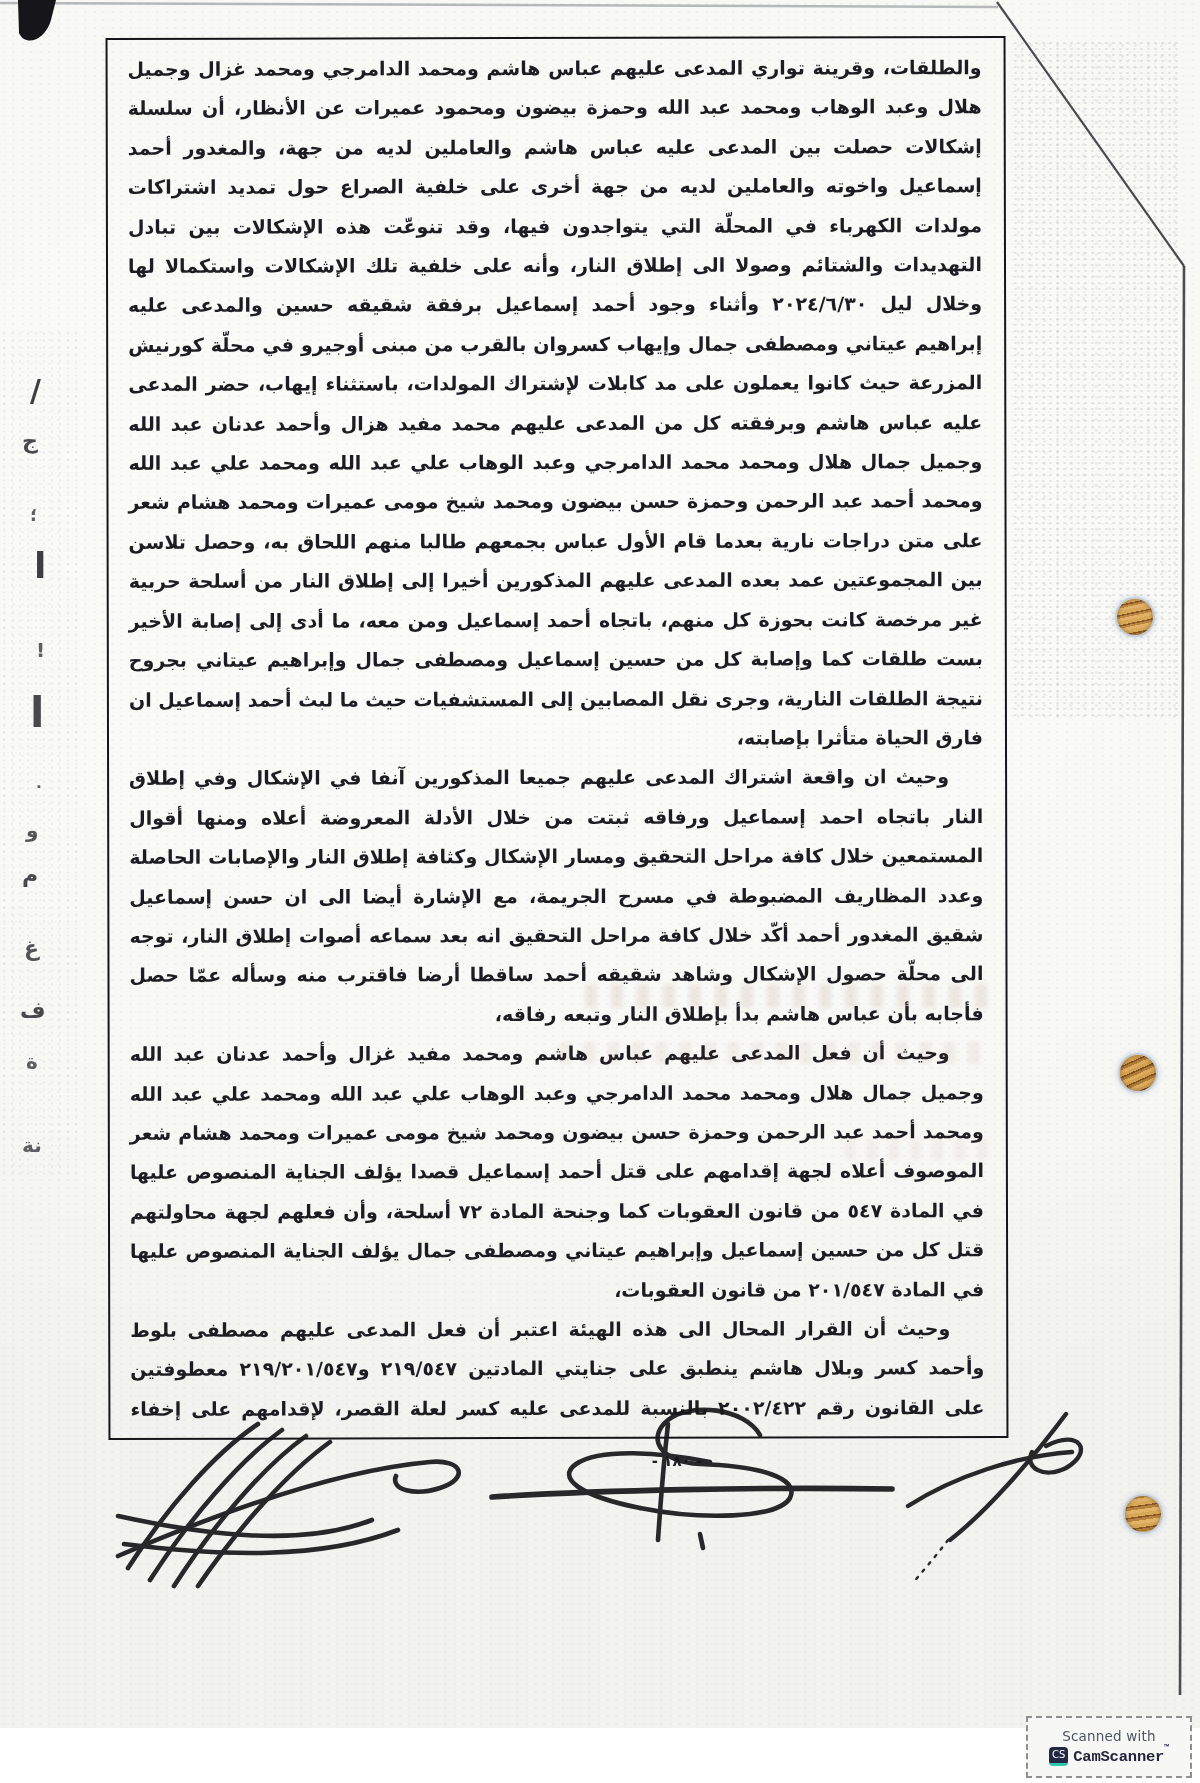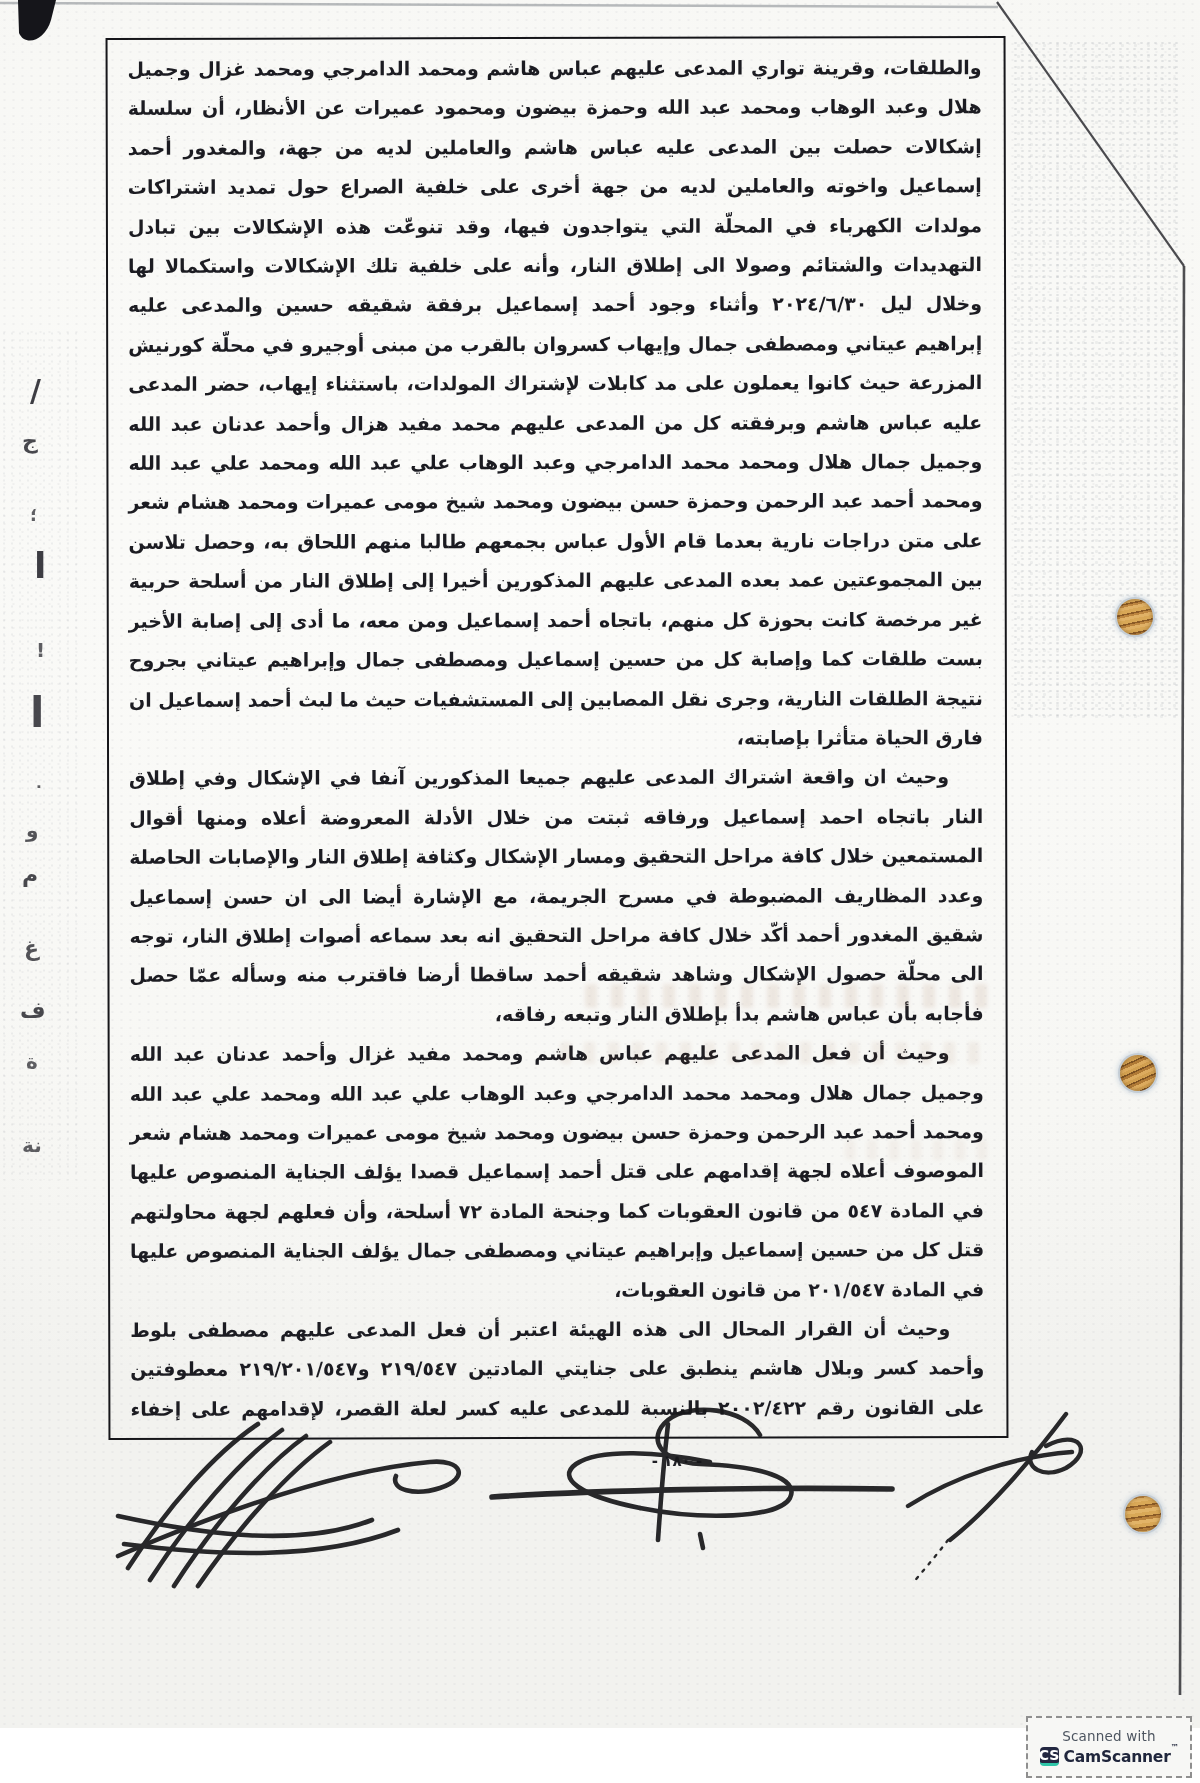--- a/index.html
+++ b/index.html
@@ -56,23 +56,23 @@
 
   svg.overlay{position:absolute;left:0;top:0;width:1200px;height:1783px;pointer-events:none;}
 
   
   .cs-badge{position:absolute;left:1026px;top:1716px;width:166px;height:62px;
     box-sizing:border-box;background:#f7f7f5;border:2px dashed #8f8f8f;
     display:flex;flex-direction:column;align-items:center;justify-content:center;gap:3px;}
   .cs-line1{color:#4d5560;font-size:13.5px;letter-spacing:.2px;}
   .cs-row2{display:flex;align-items:center;gap:5px;}
   .cs-logo{width:19px;height:19px;border-radius:4px;background:#232741;color:#ffffff;
-    font-size:14px;font-weight:700;display:flex;align-items:center;justify-content:center;
+    font-size:10px;font-weight:400;display:flex;align-items:center;justify-content:center;
     border-bottom:3px solid #2ec6a8;box-sizing:border-box;line-height:1;}
-  .cs-brand{color:#20263c;font-size:15.5px;font-weight:700;letter-spacing:-0.2px;}
+  .cs-brand{color:#20263c;font-size:15.5px;font-weight:700;letter-spacing:-0.2px;font-family:Liberation Mono, monospace;}
   .cs-tm{color:#20263c;font-size:8px;vertical-align:top;position:relative;top:-5px;}
 </style>
 </head>
 <body>
 
 <div class="page">
 
   <div class="speckle"></div>
   <div class="noise-right"></div>
   <div class="noise-left"></div>

